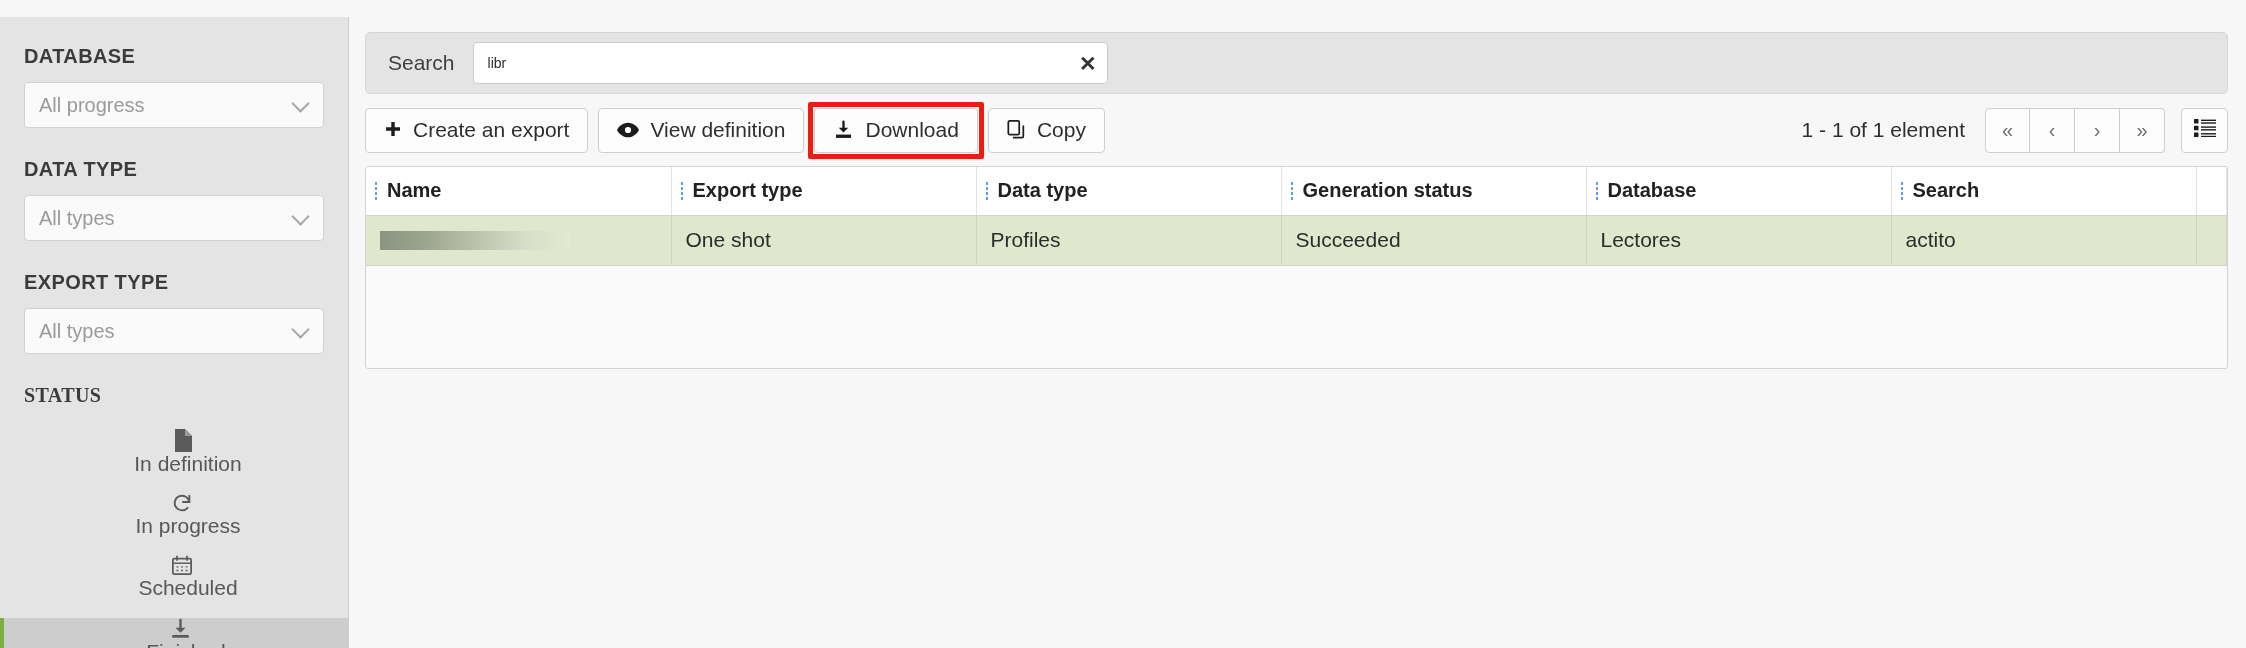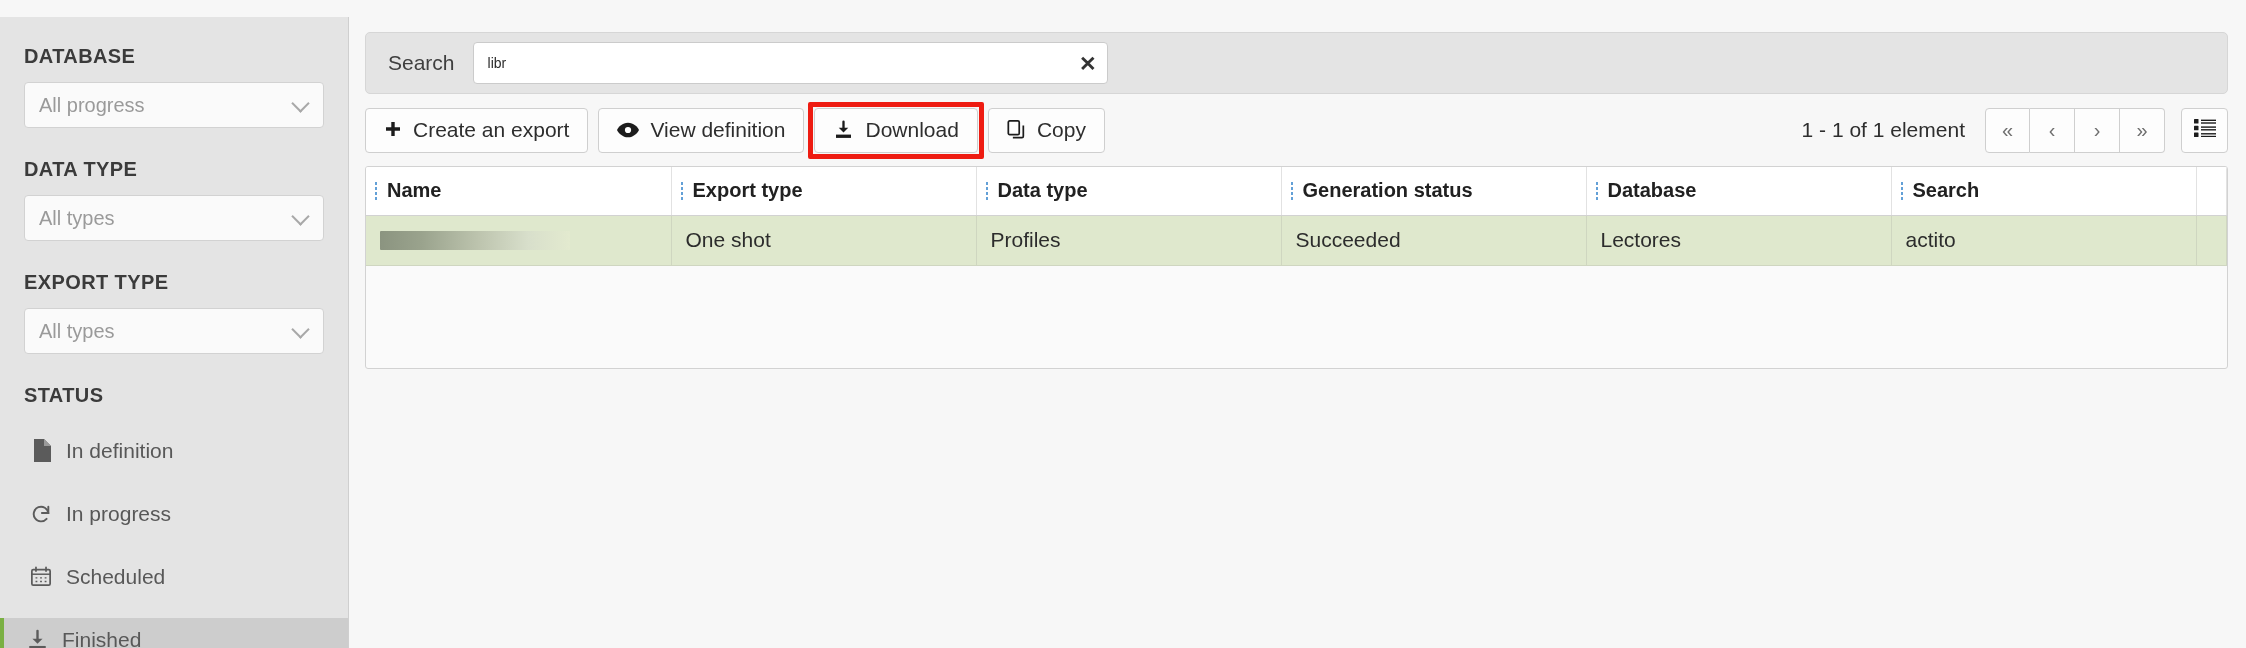--- a/index.html
+++ b/index.html
@@ -64,30 +64,32 @@
   }
 
   .status-section { margin-top: 8px; }
   .status-title {
     font-size: 20px;
     font-weight: bold;
     color: #3b3b3b;
     letter-spacing: 0.4px;
     padding: 0 24px;
     margin-bottom: 22px;
+    font-family: Liberation Serif, serif;
   }
   .status-item {
     display: flex;
     align-items: center;
     height: 43px;
     padding-left: 24px;
     font-size: 21px;
     color: #585858;
     border-left: 4px solid transparent;
     margin-bottom: 0;
+    flex-direction: column;
   }
   .status-item + .status-item { margin-top: 0; }
   .status-item .ico {
     width: 26px;
     min-width: 26px;
     margin-right: 12px;
     display: flex;
     align-items: center;
     justify-content: center;
     color: #5b5b5b;

